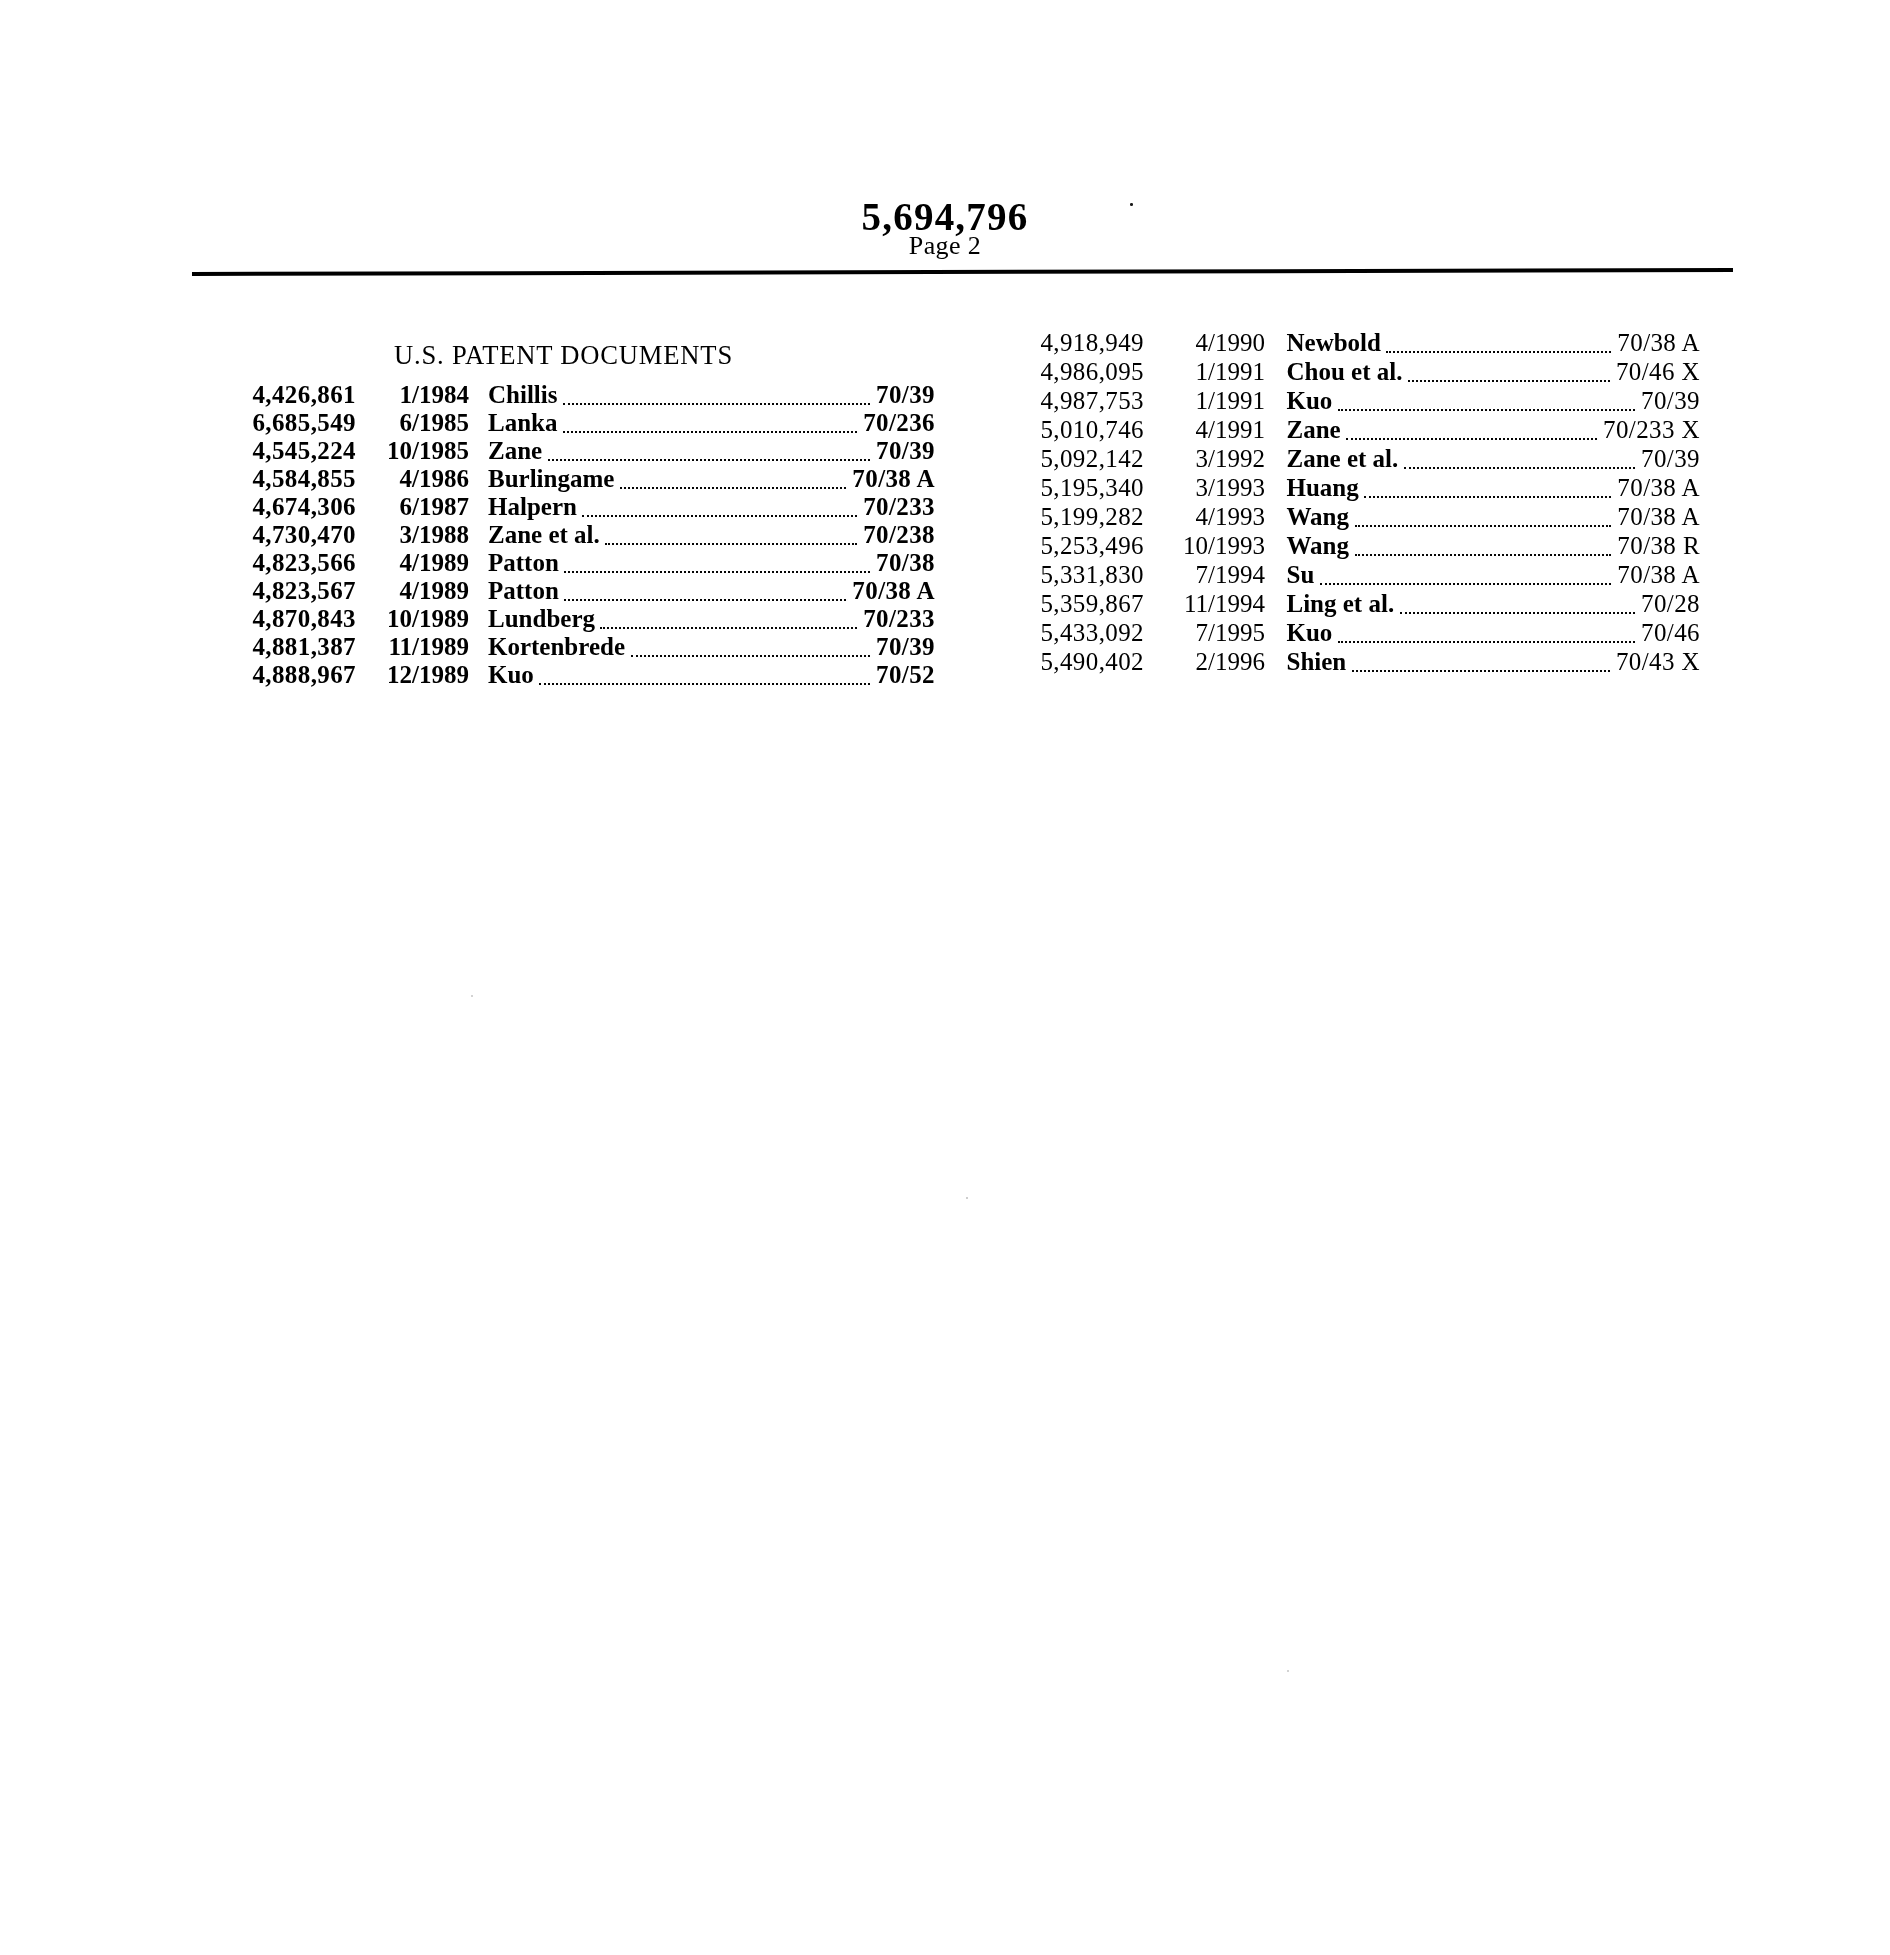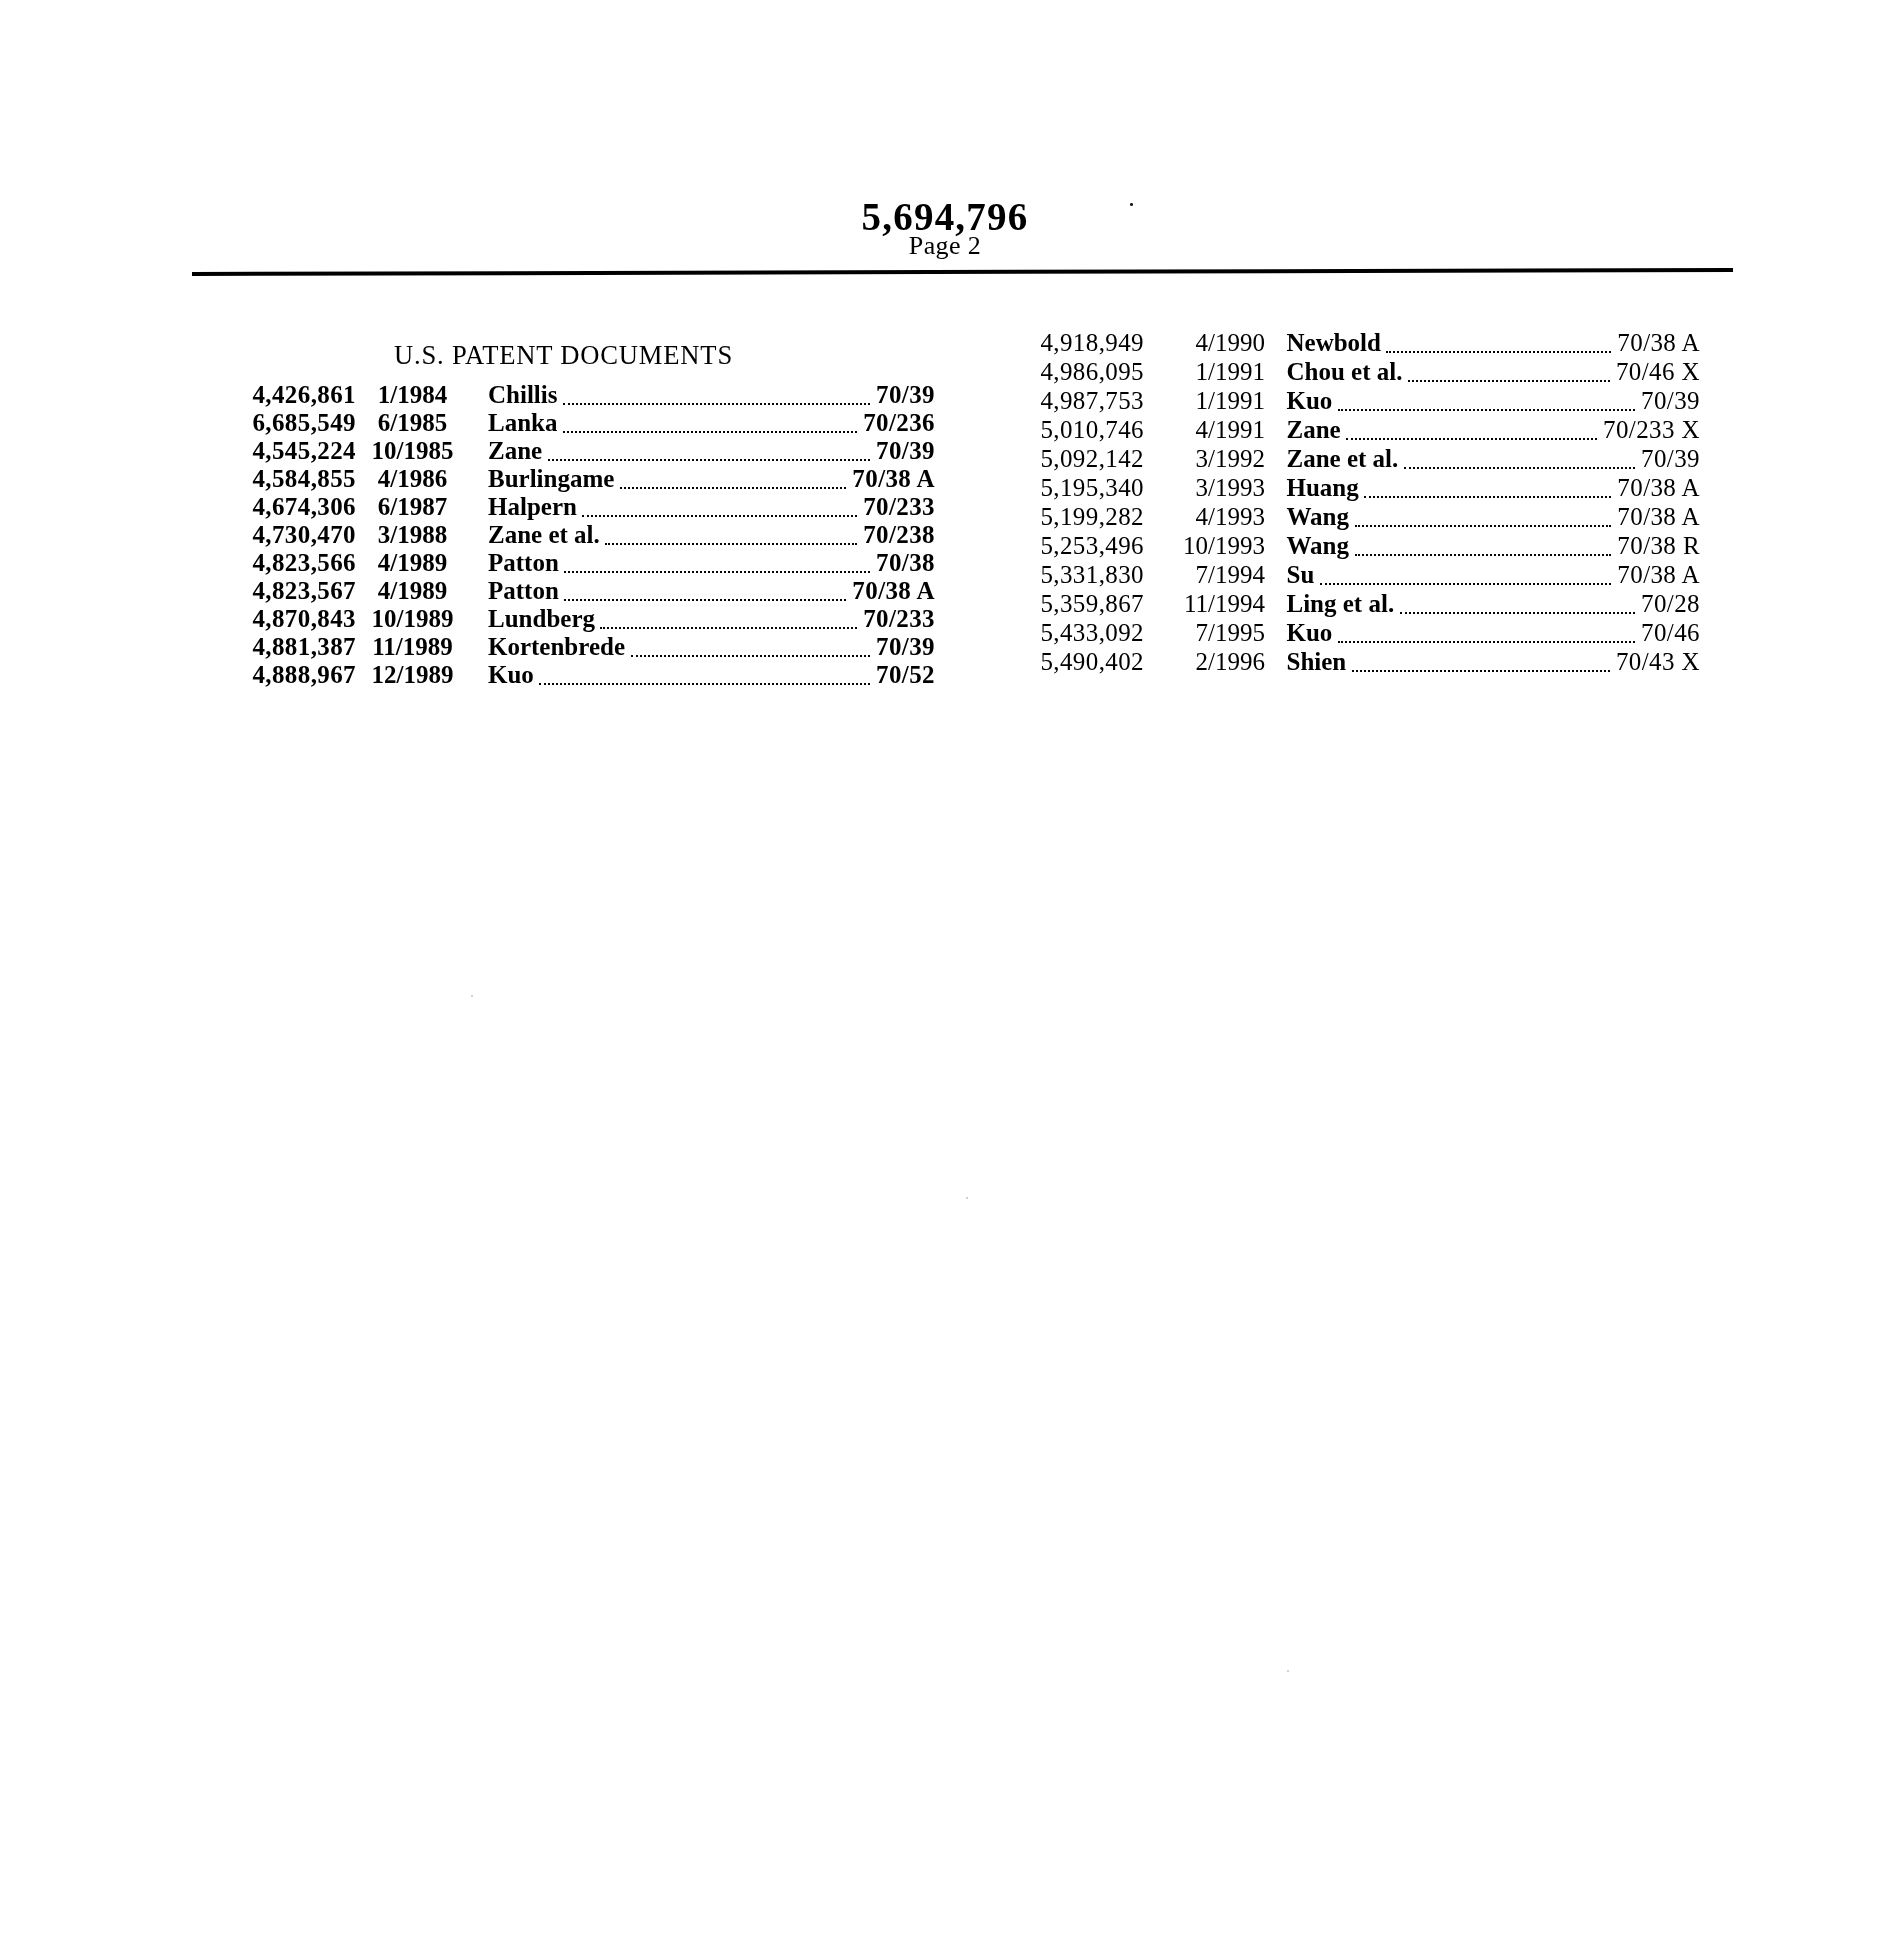--- a/index.html
+++ b/index.html
@@ -80,21 +80,21 @@
   .cell-number {
     display: inline-block;
     width: 117px;
     text-align: right;
     letter-spacing: 0.4px;
   }
   .cell-date {
     display: inline-block;
     text-align: right;
   }
-  .col-left  .cell-date { width: 113px; text-align: center; }
+  .col-left  .cell-date { width: 113px; }
   .col-right .cell-date { width: 121px; }
   .cell-name {
     margin-left: 19px;
   }
   .col-right .cell-name { margin-left: 21.5px; font-weight: bold; }
   .dot-leader {
     flex: 1 1 auto;
     align-self: flex-end;
     border-bottom: 2.7px dotted #050505;
     margin: 0 6.3px 3.9px 5.5px;

